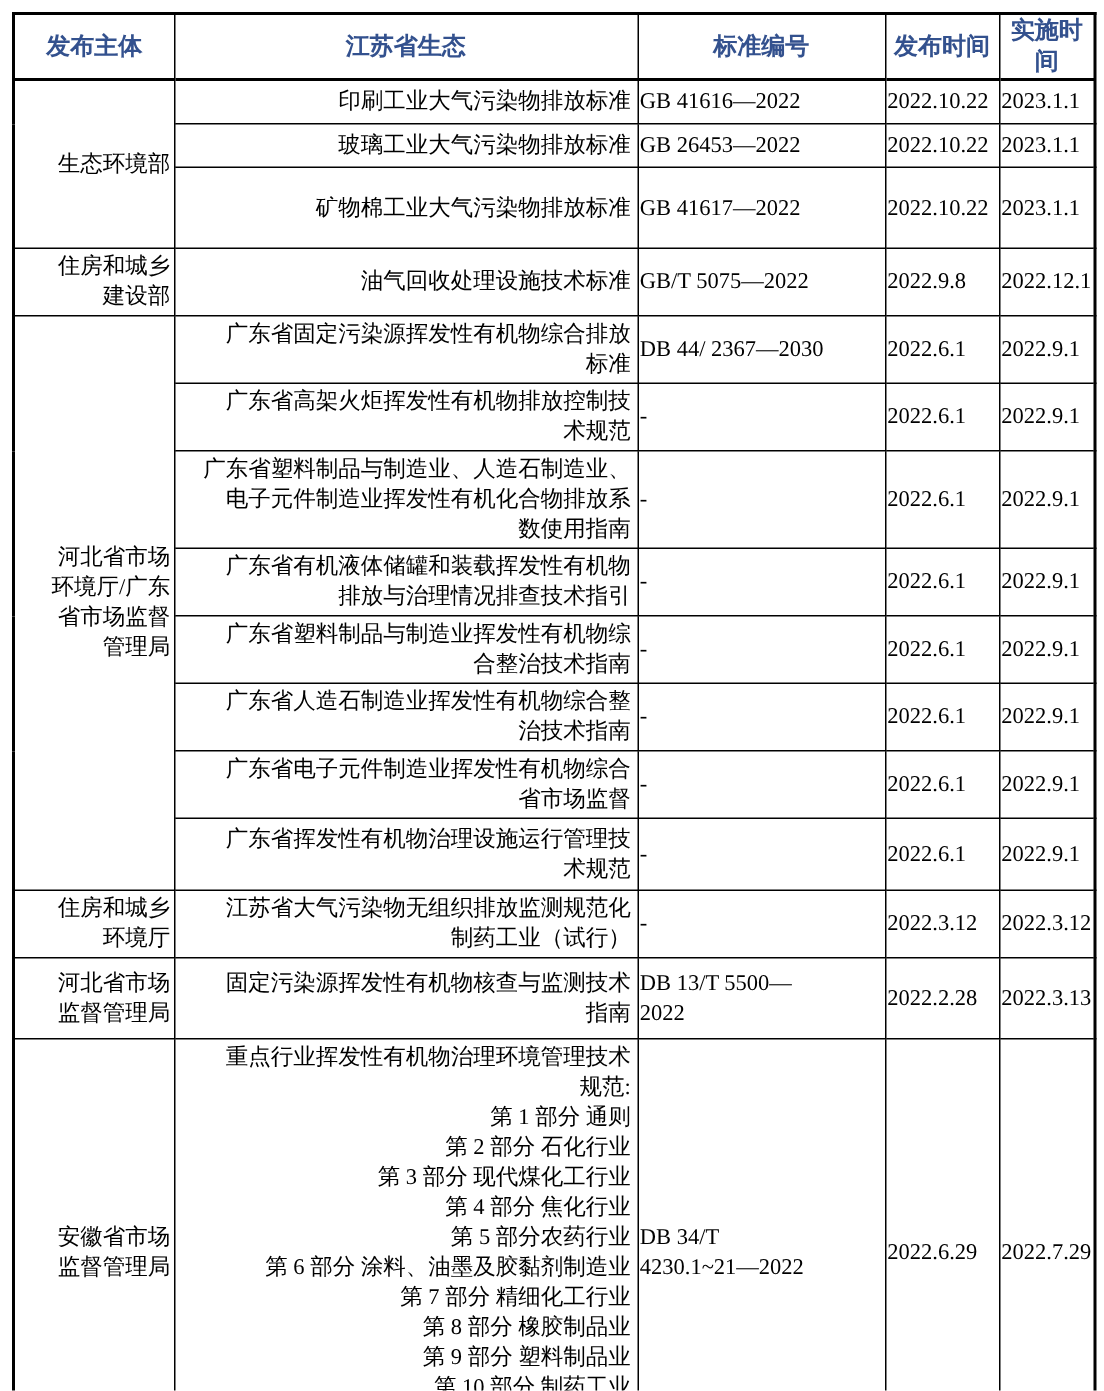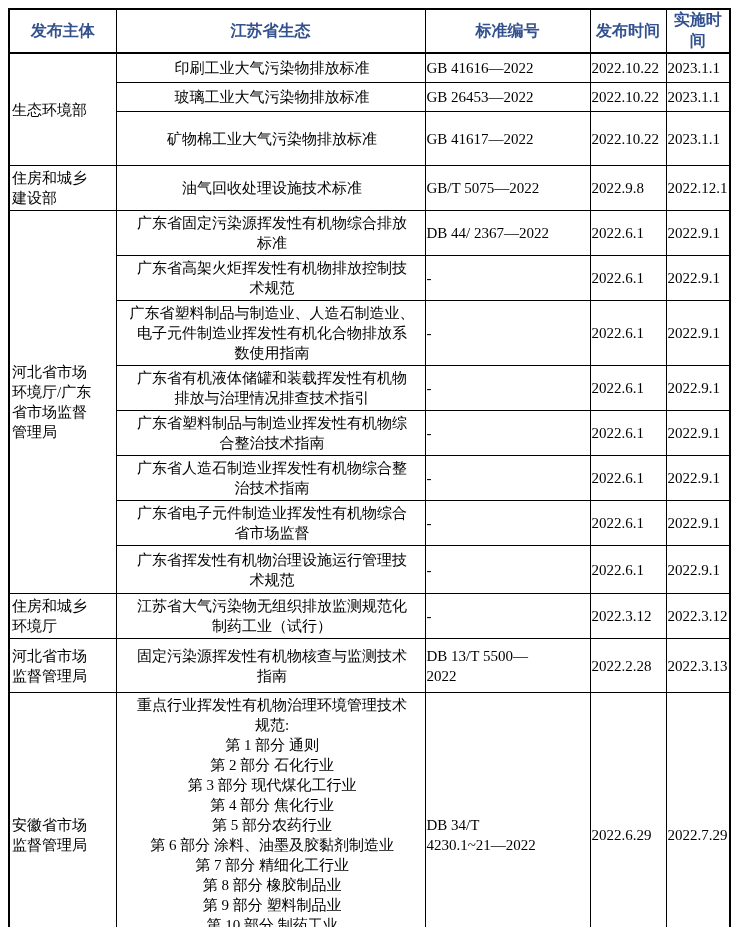--- a/index.html
+++ b/index.html
@@ -35,25 +35,25 @@
     height: 22px;
     padding: 0 2px;
     border-bottom: 2px solid #000000;
     text-align: center;
   }
   td {
     font-size: 15px;
     line-height: 20px;
   }
   td.pub {
-    text-align: left;
+    text-align: right;
     padding: 2px 2px;
   }
   td.name {
-    text-align: center;
+    text-align: right;
     padding: 2px 4px 2px 7px;
   }
   td.code, td.date {
     text-align: left;
     padding: 4px 1px;
     margin-left: 44px;
   }
 </style>
 </head>
 <body>
@@ -106,21 +106,21 @@
       <td class="date">2022.12.1</td>
     </tr>
 
     <tr style="height:42px">
       <td class="pub" rowspan="8">河北省市场
 环境厅/广东
 省市场监督
 管理局</td>
       <td class="name">广东省固定污染源挥发性有机物综合排放
 标准</td>
-      <td class="code">DB 44/ 2367—2022</td>
+      <td class="code">DB 44/ 2367—2030</td>
       <td class="date">2022.6.1</td>
       <td class="date">2022.9.1</td>
     </tr>
     <tr style="height:43px">
       <td class="name">广东省高架火炬挥发性有机物排放控制技
 术规范</td>
       <td class="code">-</td>
       <td class="date">2022.6.1</td>
       <td class="date">2022.9.1</td>
     </tr>

